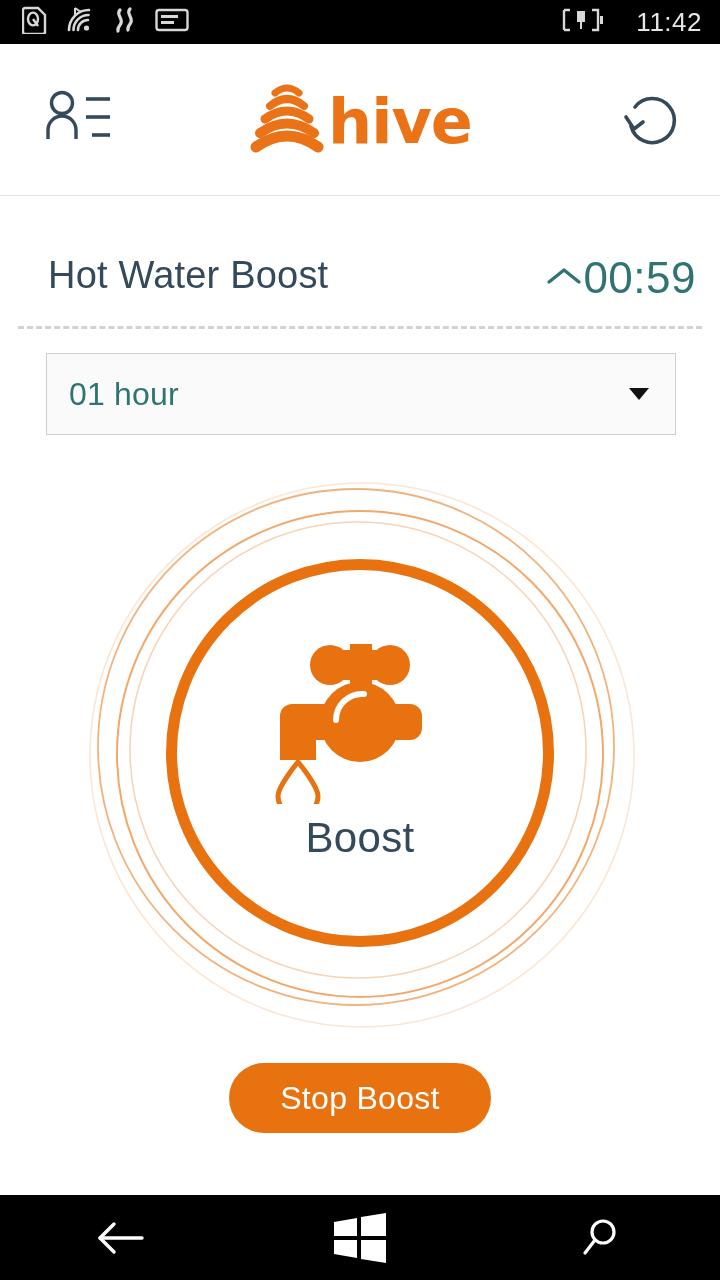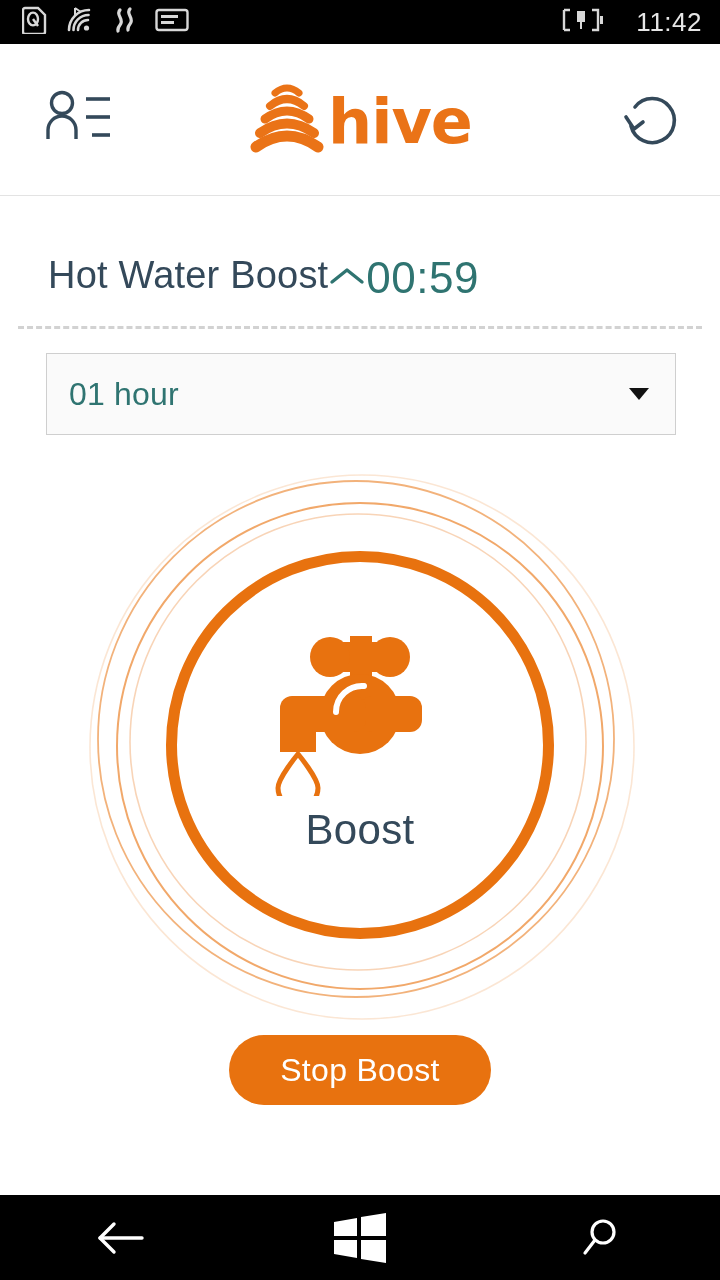--- a/index.html
+++ b/index.html
@@ -80,20 +80,21 @@
   #main {
     padding: 0;
     position: relative;
     height: calc(1280px - 44px - 152px - 85px);
     box-sizing: border-box;
   }
 
   #boost-header-row {
     display: flex;
     align-items: baseline;
+    justify-content: space-between;
     padding: 58px 24px 0 48px;
   }
   #boost-title {
     color: #34495a;
     font-size: 38px;
     font-weight: 400;
     letter-spacing: 0.2px;
   }
   #boost-timer-group {
     display: flex;
@@ -142,21 +143,21 @@
 
   
   #boost-dial-wrap {
     margin-top: 22px;
     height: 560px;
     position: relative;
   }
   #boost-dial {
     position: absolute;
     left: 50%;
-    top: 8px;
+    top: 16px;
     transform: translateX(-50%);
     width: 560px;
     height: 560px;
   }
   #ripple-svg {
     position: absolute;
     left: 0; top: 0;
     width: 560px; height: 560px;
   }
   #boost-core {
@@ -193,20 +194,21 @@
     color: #ffffff;
     border: none;
     border-radius: 40px;
     height: 70px;
     min-width: 262px;
     padding: 0 40px;
     font-size: 32px;
     font-family: "Liberation Sans", sans-serif;
     letter-spacing: 0.3px;
     cursor: pointer;
+    margin-top: 28px;
   }
 
   
   #system-nav {
     position: absolute;
     left: 0; bottom: 0;
     width: 720px;
     height: 85px;
     background: #000000;
     display: flex;

